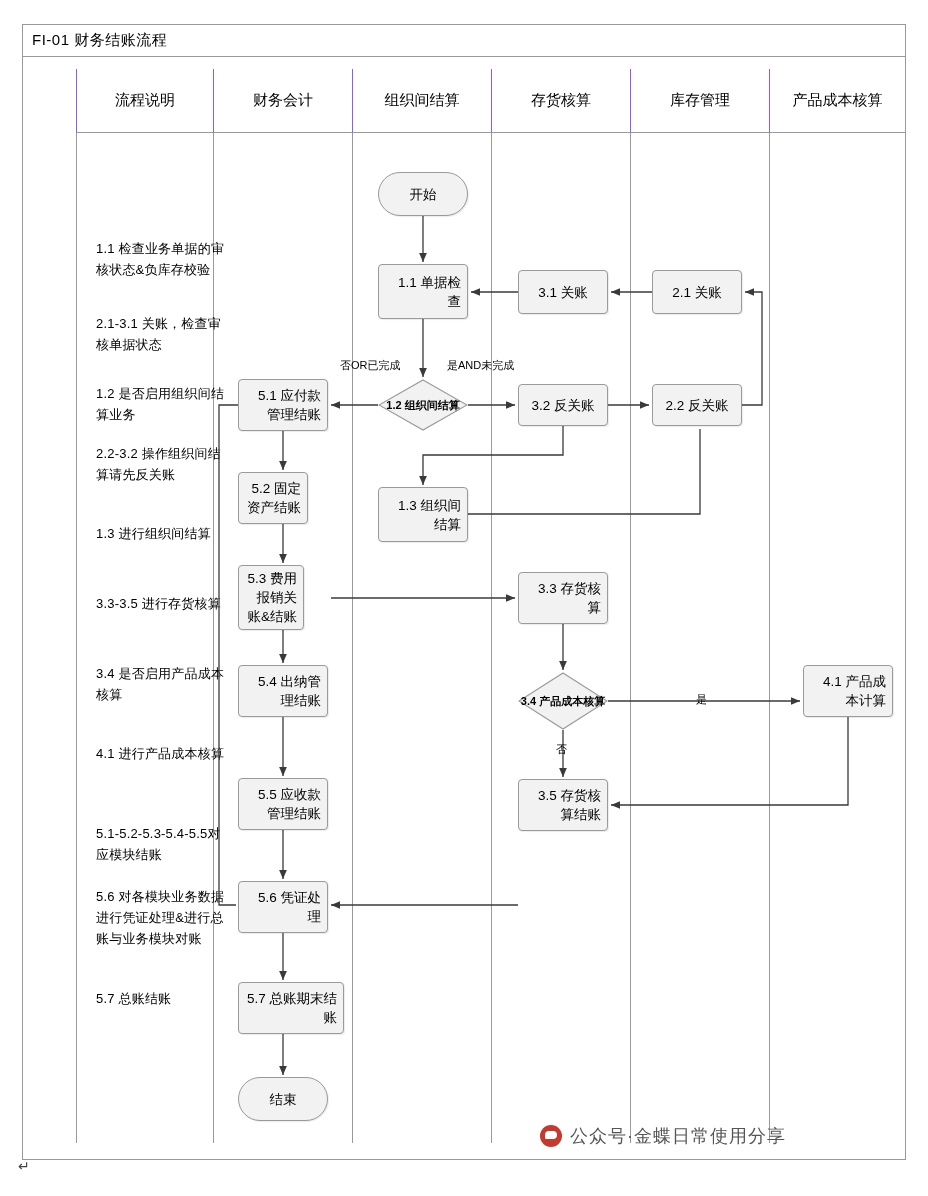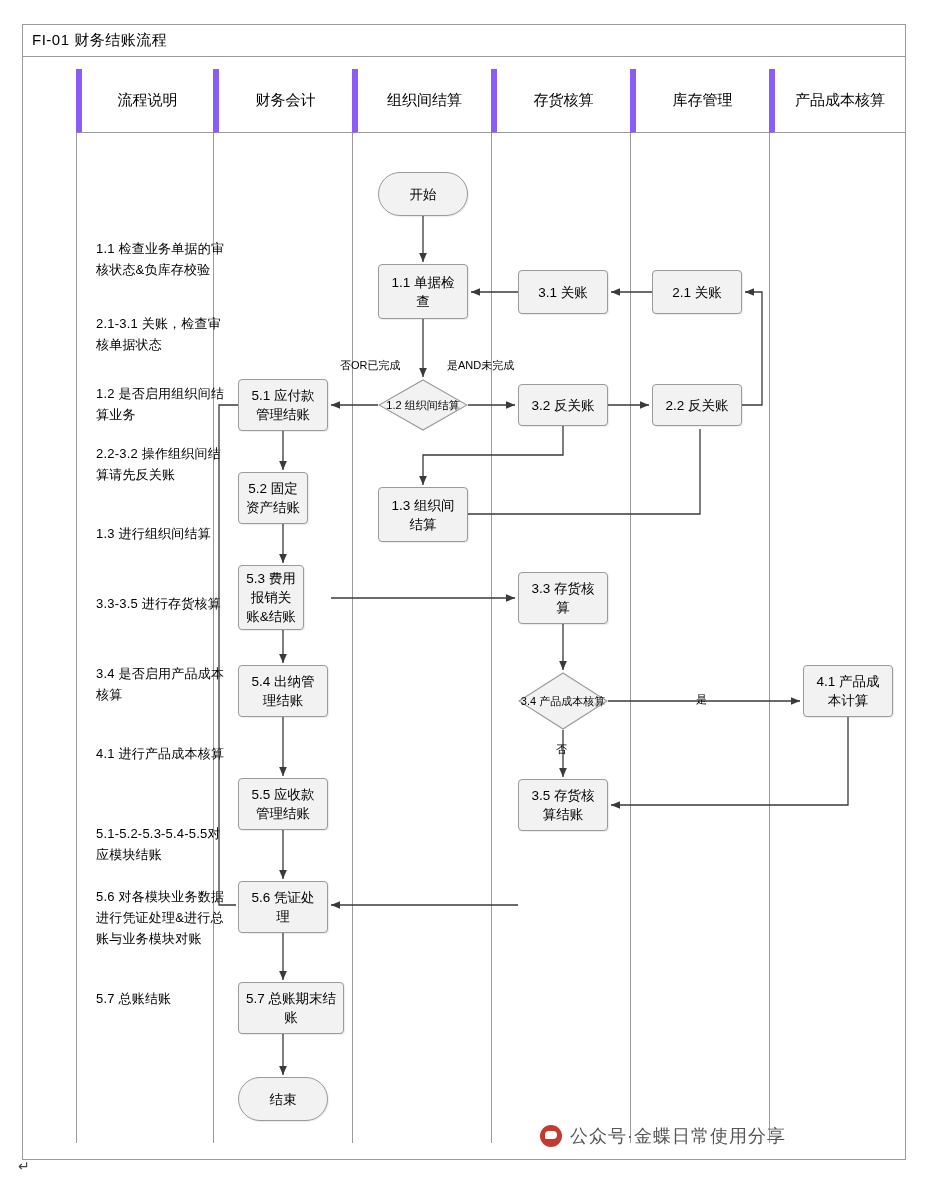--- a/index.html
+++ b/index.html
@@ -46,21 +46,21 @@
   
   .lane-header-row {
     position: absolute;
     left: 76px;
     top: 69px;
     height: 64px;
     display: flex;
   }
   .lane-head {
     box-sizing: border-box;
-    border-left: 6px solid #8b5cf6;
+    border-left: 1px solid #8b5cf6;
     border-bottom: 1px solid #9a9a9a;
     display: flex;
     align-items: center;
     justify-content: center;
     font-size: 15px;
   }
   .lane-head:last-child {
     border-right: 1px solid #9a9a9a;
   }
   .lane-body {
@@ -93,21 +93,21 @@
   
   .node {
     position: absolute;
     box-sizing: border-box;
     background: #f2f2f2;
     border: 1px solid #9a9a9a;
     border-radius: 4px;
     display: flex;
     align-items: center;
     justify-content: center;
-    text-align: center;
+    text-align: right;
     font-size: 13.5px;
     line-height: 19px;
     padding: 2px 6px;
     box-shadow: 1px 1px 1px rgba(0,0,0,0.08);
   }
   .node.terminator {
     border-radius: 22px;
   }
   
   .diamond {
@@ -123,20 +123,21 @@
     position: absolute;
     left: 0; top: 0;
     width: 100%;
     height: 100%;
     display: flex;
     align-items: center;
     justify-content: center;
     text-align: center;
     font-size: 11px;
     line-height: 14px;
+    font-weight: bold;
   }
   
   .edge-label {
     position: absolute;
     font-size: 11px;
     white-space: nowrap;
     background: transparent;
   }
   svg.wires {
     position: absolute;

